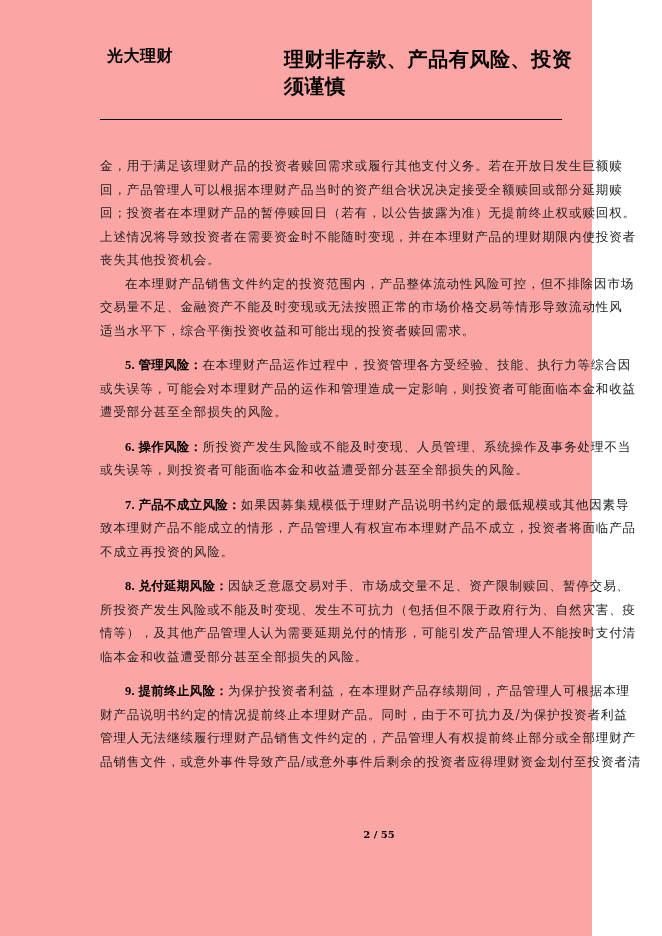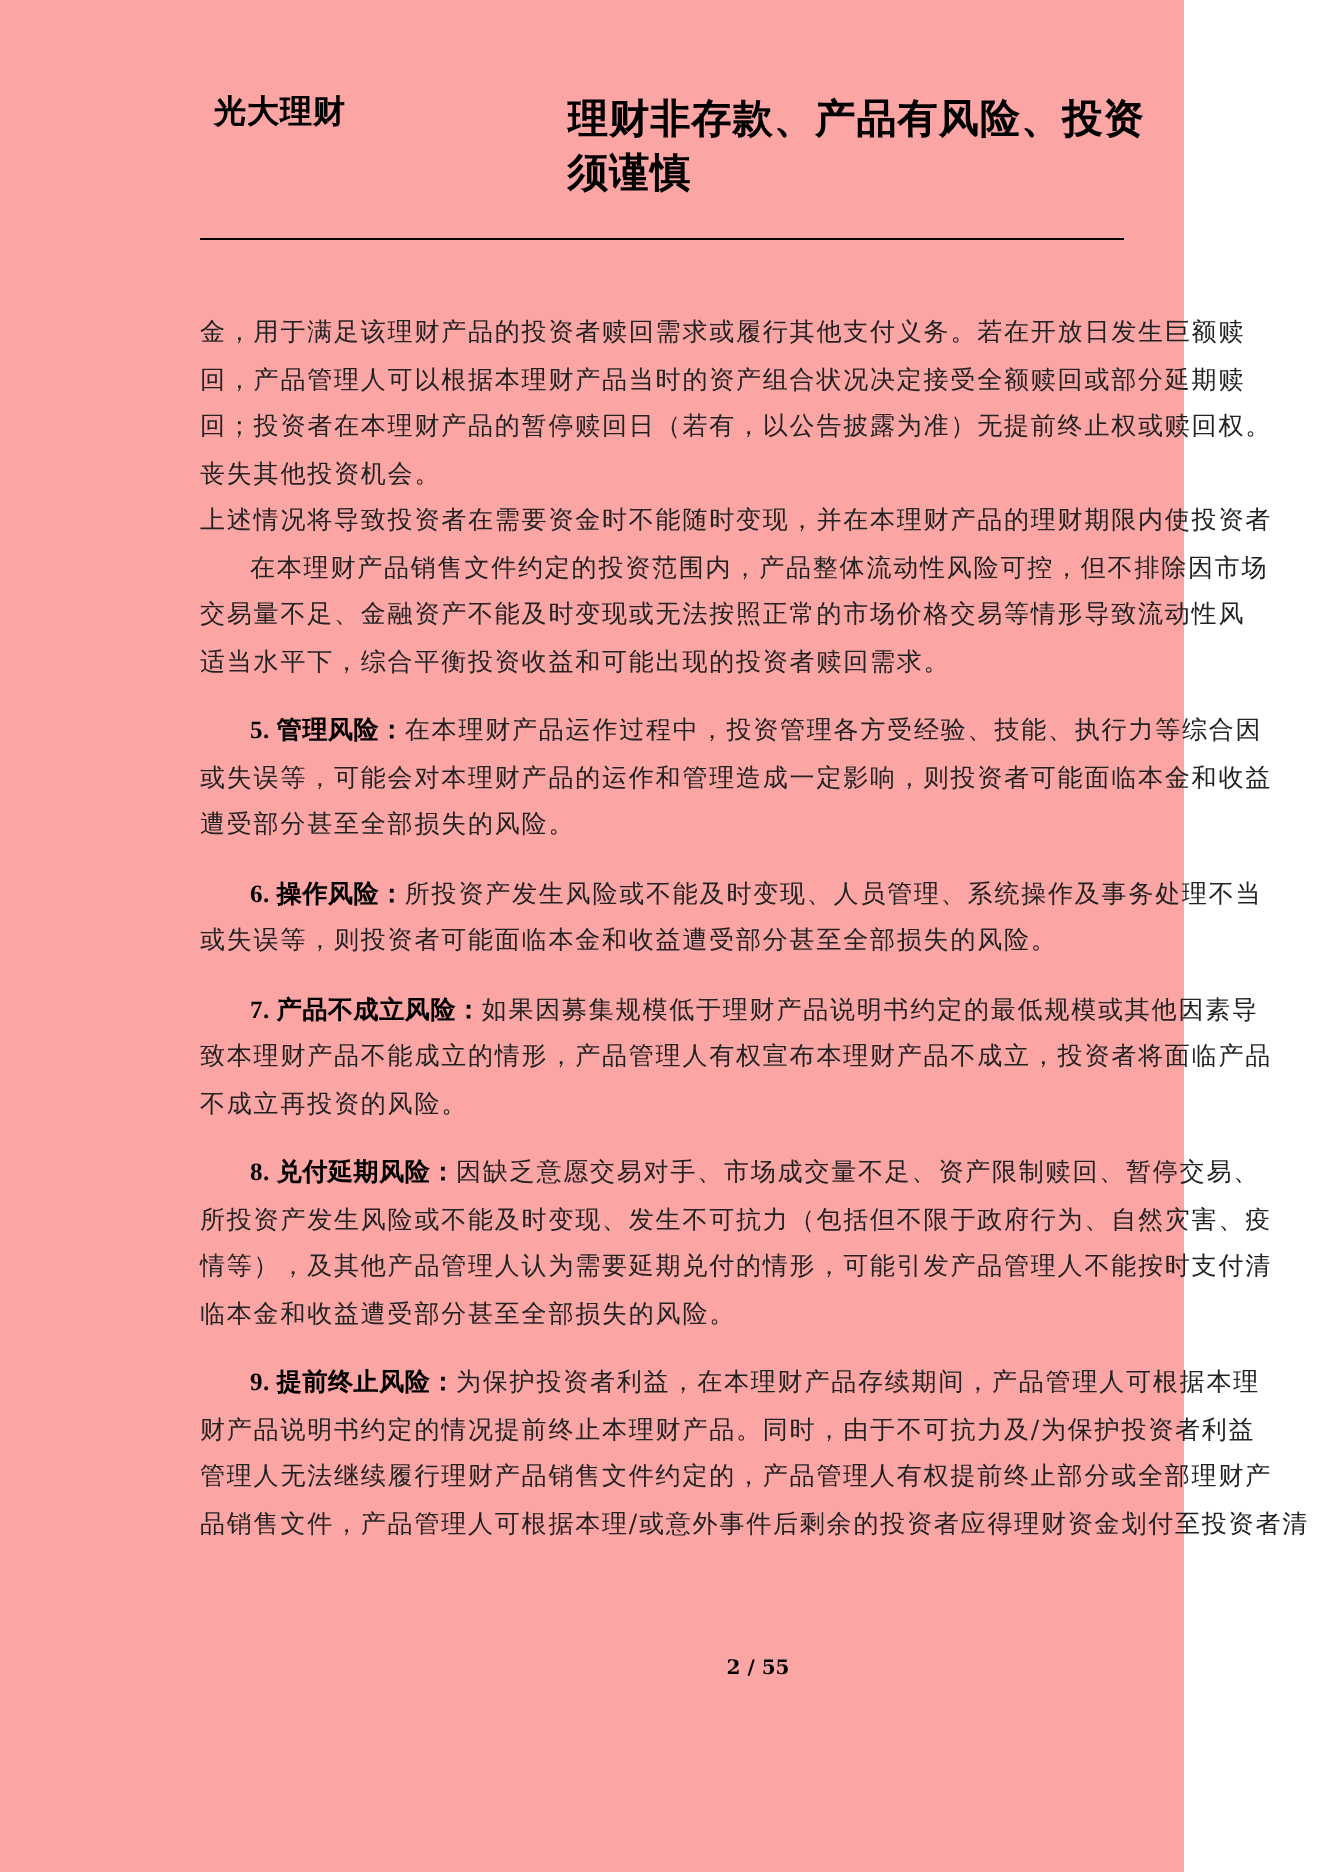--- a/index.html
+++ b/index.html
@@ -39,22 +39,22 @@
   <div class="header-left">光大理财</div>
   <div class="header-right">理财非存款、产品有风险、投资须谨慎</div>
   <div class="header-rule"></div>
 
   <div class="body">
 
     <div>
       <div class="line">金，用于满足该理财产品的投资者赎回需求或履行其他支付义务。若在开放日发生巨额赎</div>
       <div class="line">回，产品管理人可以根据本理财产品当时的资产组合状况决定接受全额赎回或部分延期赎</div>
       <div class="line">回；投资者在本理财产品的暂停赎回日（若有，以公告披露为准）无提前终止权或赎回权。</div>
+      <div class="line">上述情况将导致投资者在需要资金时不能随时变现，并在本理财产品的理财期限内使投资者</div>
       <div class="line">丧失其他投资机会。</div>
-      <div class="line">上述情况将导致投资者在需要资金时不能随时变现，并在本理财产品的理财期限内使投资者</div>
     </div>
 
     <div>
       <div class="line indent">在本理财产品销售文件约定的投资范围内，产品整体流动性风险可控，但不排除因市场</div>
       <div class="line">交易量不足、金融资产不能及时变现或无法按照正常的市场价格交易等情形导致流动性风</div>
       <div class="line">适当水平下，综合平衡投资收益和可能出现的投资者赎回需求。</div>
     </div>
 
     <div class="gap"></div>
 
@@ -97,18 +97,18 @@
     </div>
 
     <div class="gap"></div>
 
     <div>
       <div class="line indent">
         <span class="b">9. 提前终止风险：</span><span>为保护投资者利益，在本理财产品存续期间，产品管理人可根据本理</span>
       </div>
       <div class="line">财产品说明书约定的情况提前终止本理财产品。同时，由于不可抗力及/为保护投资者利益</div>
       <div class="line">管理人无法继续履行理财产品销售文件约定的，产品管理人有权提前终止部分或全部理财产</div>
-      <div class="line">品销售文件，产品管理人可根据本理/或意外事件后剩余的投资者应得理财资金划付至投资者清</div>
+      <div class="line">品销售文件，或意外事件导致产品/或意外事件后剩余的投资者应得理财资金划付至投资者清</div>
     </div>
   </div>
 
   <div class="page-num">2 / 55</div>
 </div>
 
 </body></html>

